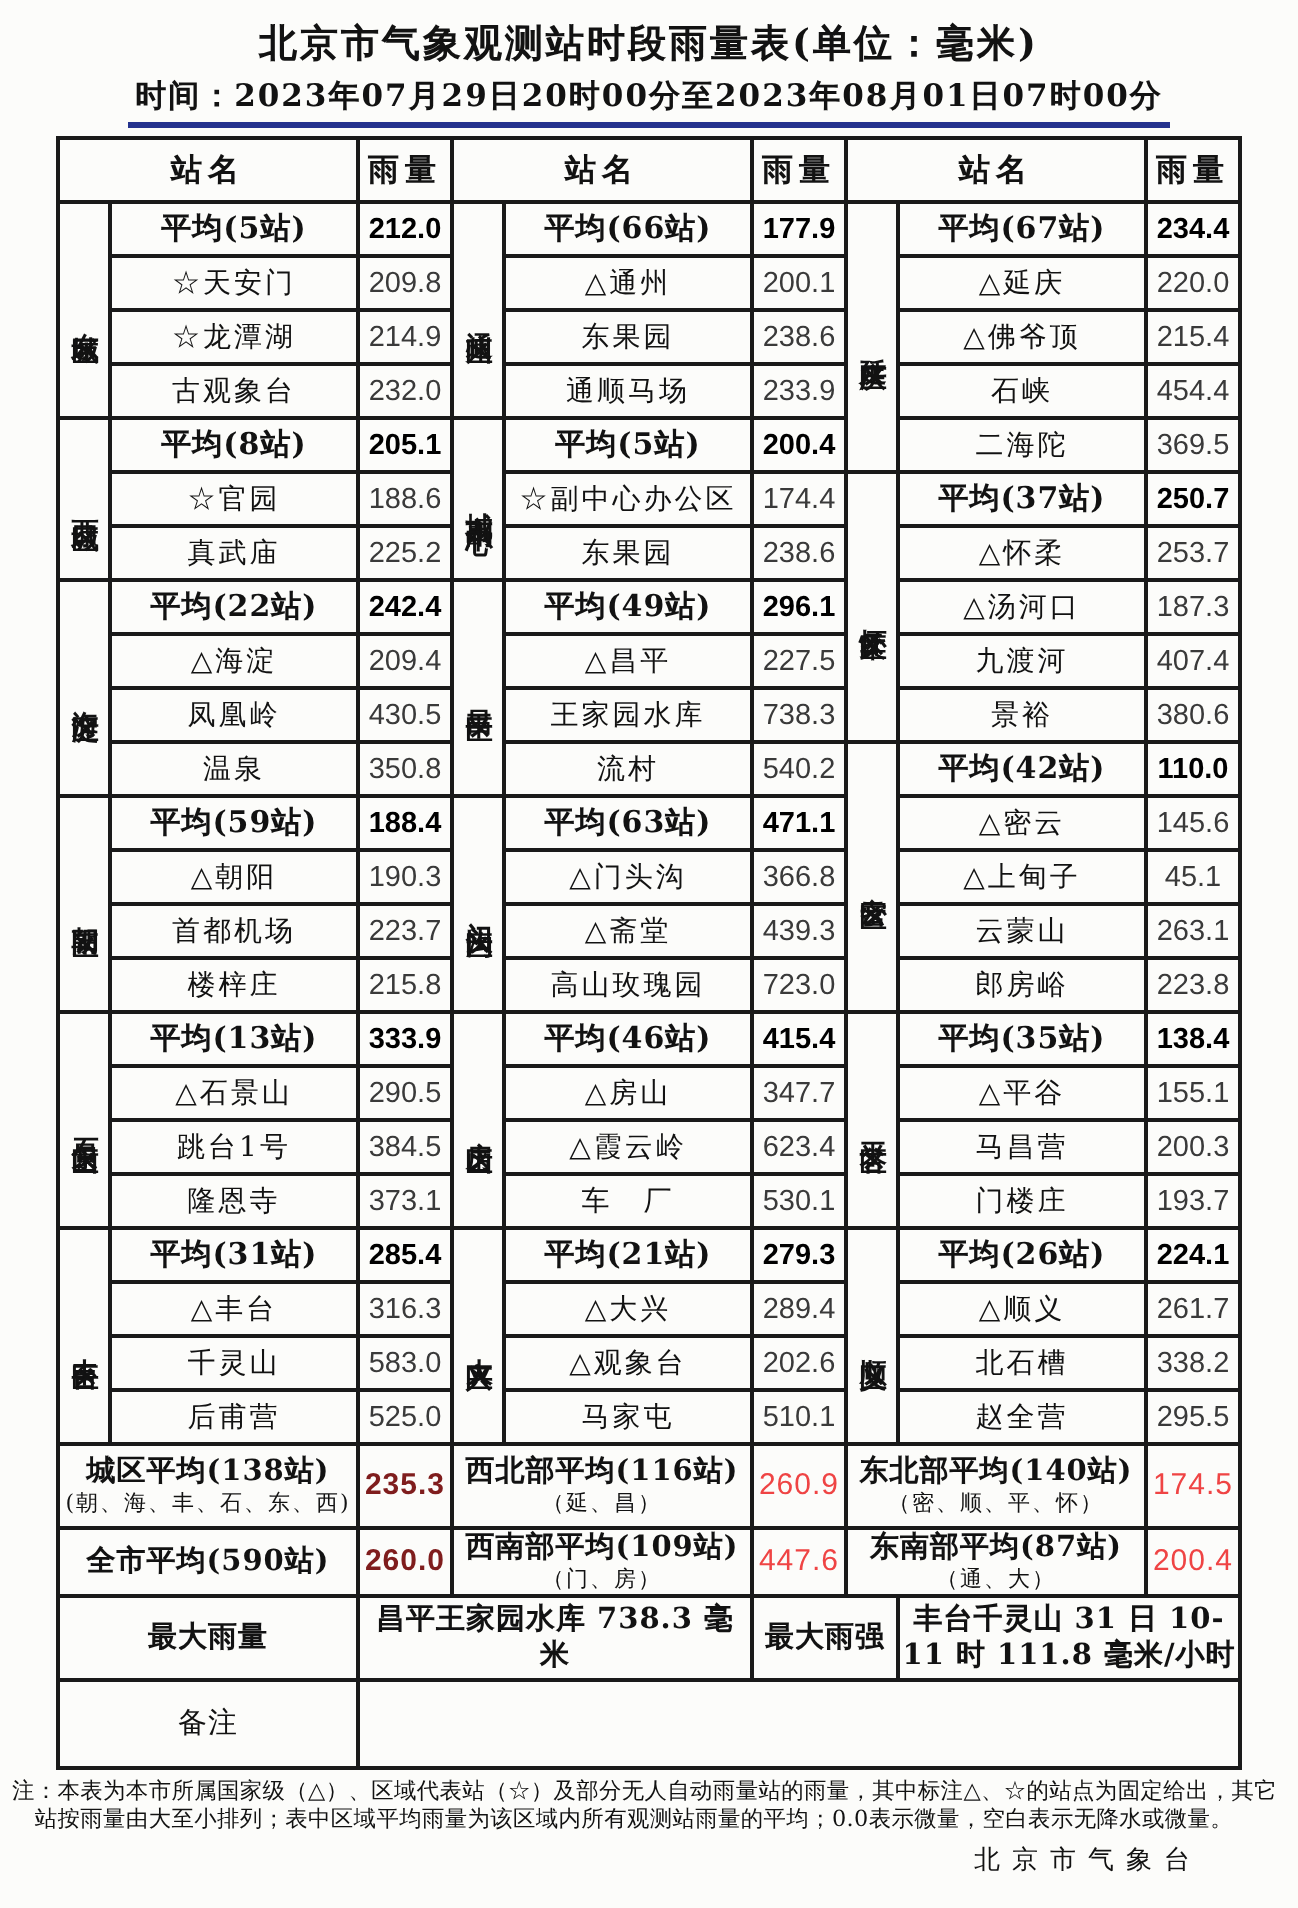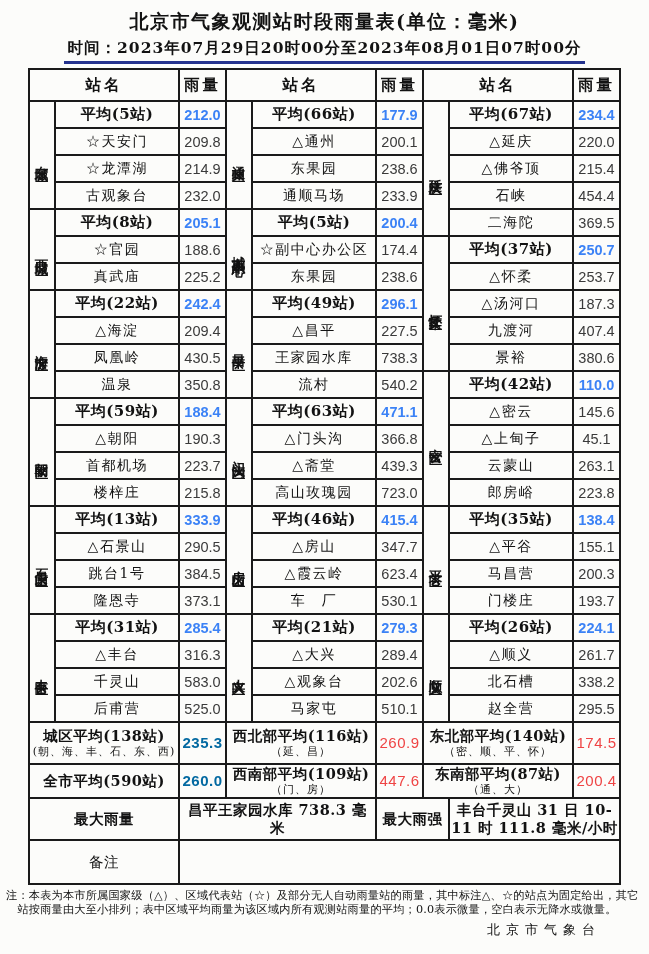--- a/index.html
+++ b/index.html
@@ -27,25 +27,25 @@
   td.region span{
     writing-mode:vertical-rl;text-orientation:upright;
     font-size:13.5px;font-weight:bold;letter-spacing:2px;line-height:1.05;
   }
   td.station{font-size:14px;letter-spacing:1.5px;}
   td.station.avg{font-weight:bold;letter-spacing:0.5px;font-size:15px;}
   td.value{
     font-family:"Liberation Sans", sans-serif;font-size:14.5px;color:#3a3a3a;
     letter-spacing:0;
   }
-  td.value.b{font-weight:bold;color:#3b82f6;}
+  td.value.b{font-weight:bold;color:#000000;}
   td.sumcell{font-size:14.5px;letter-spacing:0.5px;line-height:1.25;}
   td.sumcell.b{font-weight:bold;}
   td.sumcell.value{font-family:"Liberation Sans", sans-serif;color:#ef4444;font-size:15px;}
-  td.sumcell.value.b{color:#0369a1;}
+  td.sumcell.value.b{color:#7f1d1d;}
   td.sumcell .sub{font-size:11px;font-weight:normal;letter-spacing:1px;}
   .notes{
     font-size:11.2px;line-height:1.3;margin:4px 4px 0 6px;letter-spacing:0.2px;
     white-space:pre-line;
   }
   .signature{
     text-align:right;margin:3px 48px 0 0;font-size:13px;letter-spacing:6px;
   }
 </style>
 </head>

